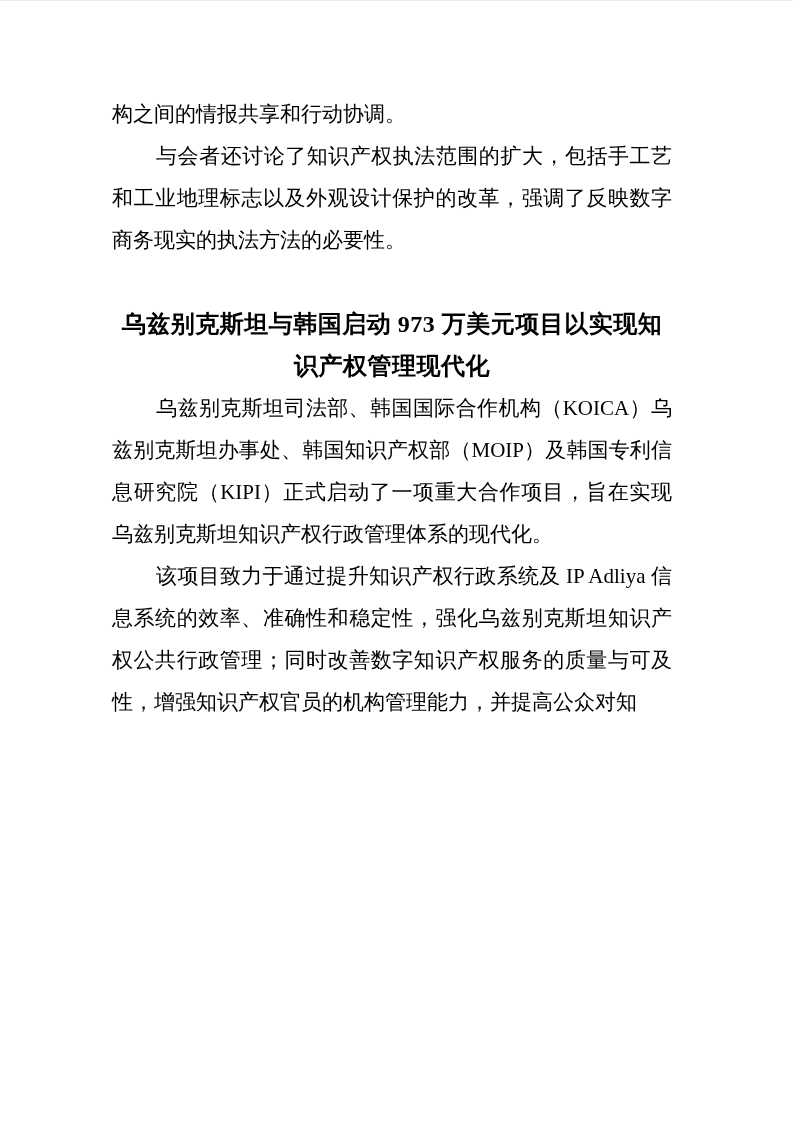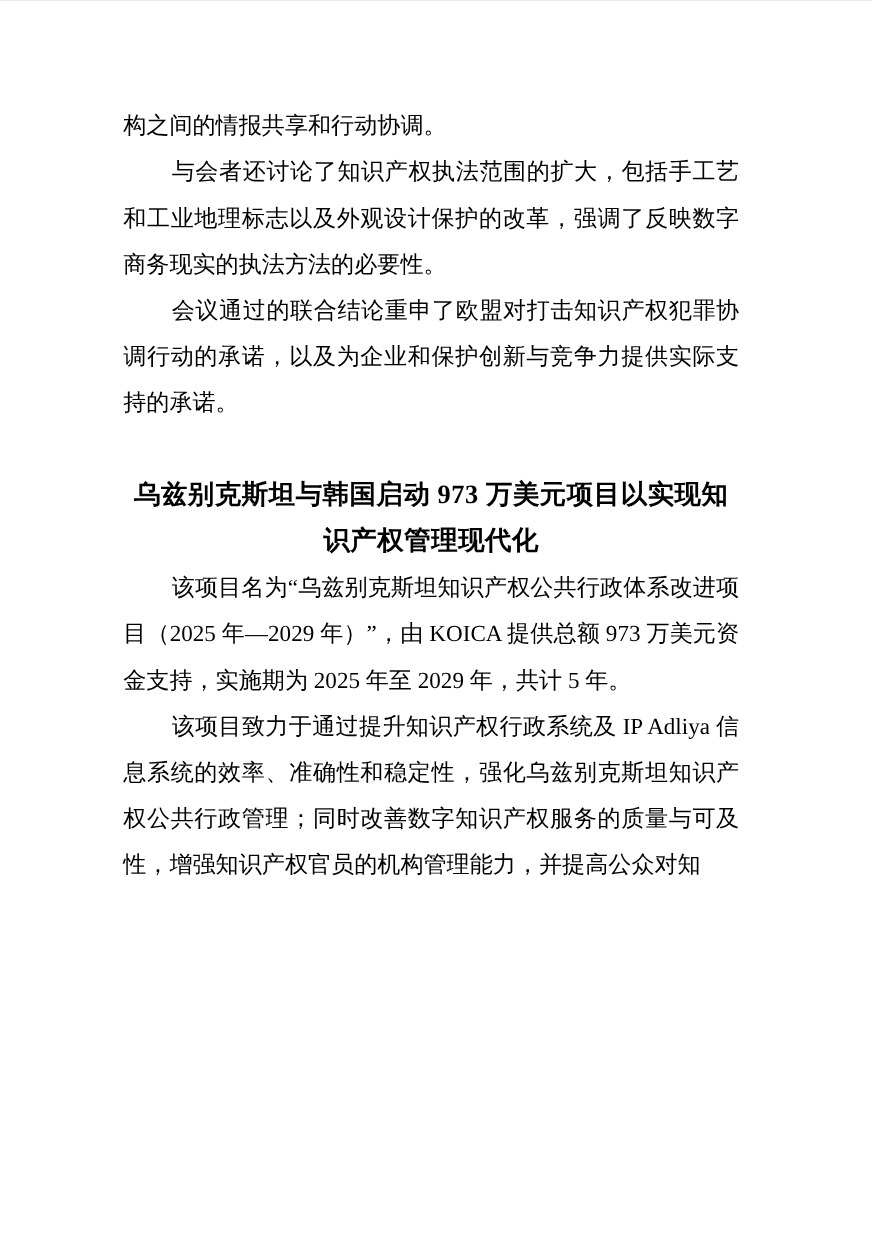--- a/index.html
+++ b/index.html
@@ -62,27 +62,26 @@
 <body>
 
 <div class="page">
 
   <div class="content">
 
     <p>构之间的情报共享和行动协调。</p>
 
     <p class="para-indent">与会者还讨论了知识产权执法范围的扩大，包括手工艺和工业地理标志以及外观设计保护的改革，强调了反映数字商务现实的执法方法的必要性。</p>
 
-    <p class="para-indent">会议通过的联合结论重申了欧盟对打击知识产权犯罪协调行动的承诺，以及为企业和保护创新与竞争力提供实际支持的承诺。</p>
 
 
     <h2 class="article-title">乌兹别克斯坦与韩国启动 973 万美元项目以实现知识产权管理现代化</h2>
 
+    <p class="para-indent">乌兹别克斯坦司法部、韩国国际合作机构（KOICA）乌兹别克斯坦办事处、韩国知识产权部（MOIP）及韩国专利信息研究院（KIPI）正式启动了一项重大合作项目，旨在实现乌兹别克斯坦知识产权行政管理体系的现代化。</p>
 
-    <p class="para-indent">该项目名为“乌兹别克斯坦知识产权公共行政体系改进项目（2025 年—2029 年）”，由 KOICA 提供总额 973 万美元资金支持，实施期为 2025 年至 2029 年，共计 5 年。</p>
 
     <p class="para-indent">该项目致力于通过提升知识产权行政系统及 IP Adliya 信息系统的效率、准确性和稳定性，强化乌兹别克斯坦知识产权公共行政管理；同时改善数字知识产权服务的质量与可及性，增强知识产权官员的机构管理能力，并提高公众对知</p>
 
   </div>
 
   <div class="footer">
     <span>27</span>
   </div>
 
 </div>

